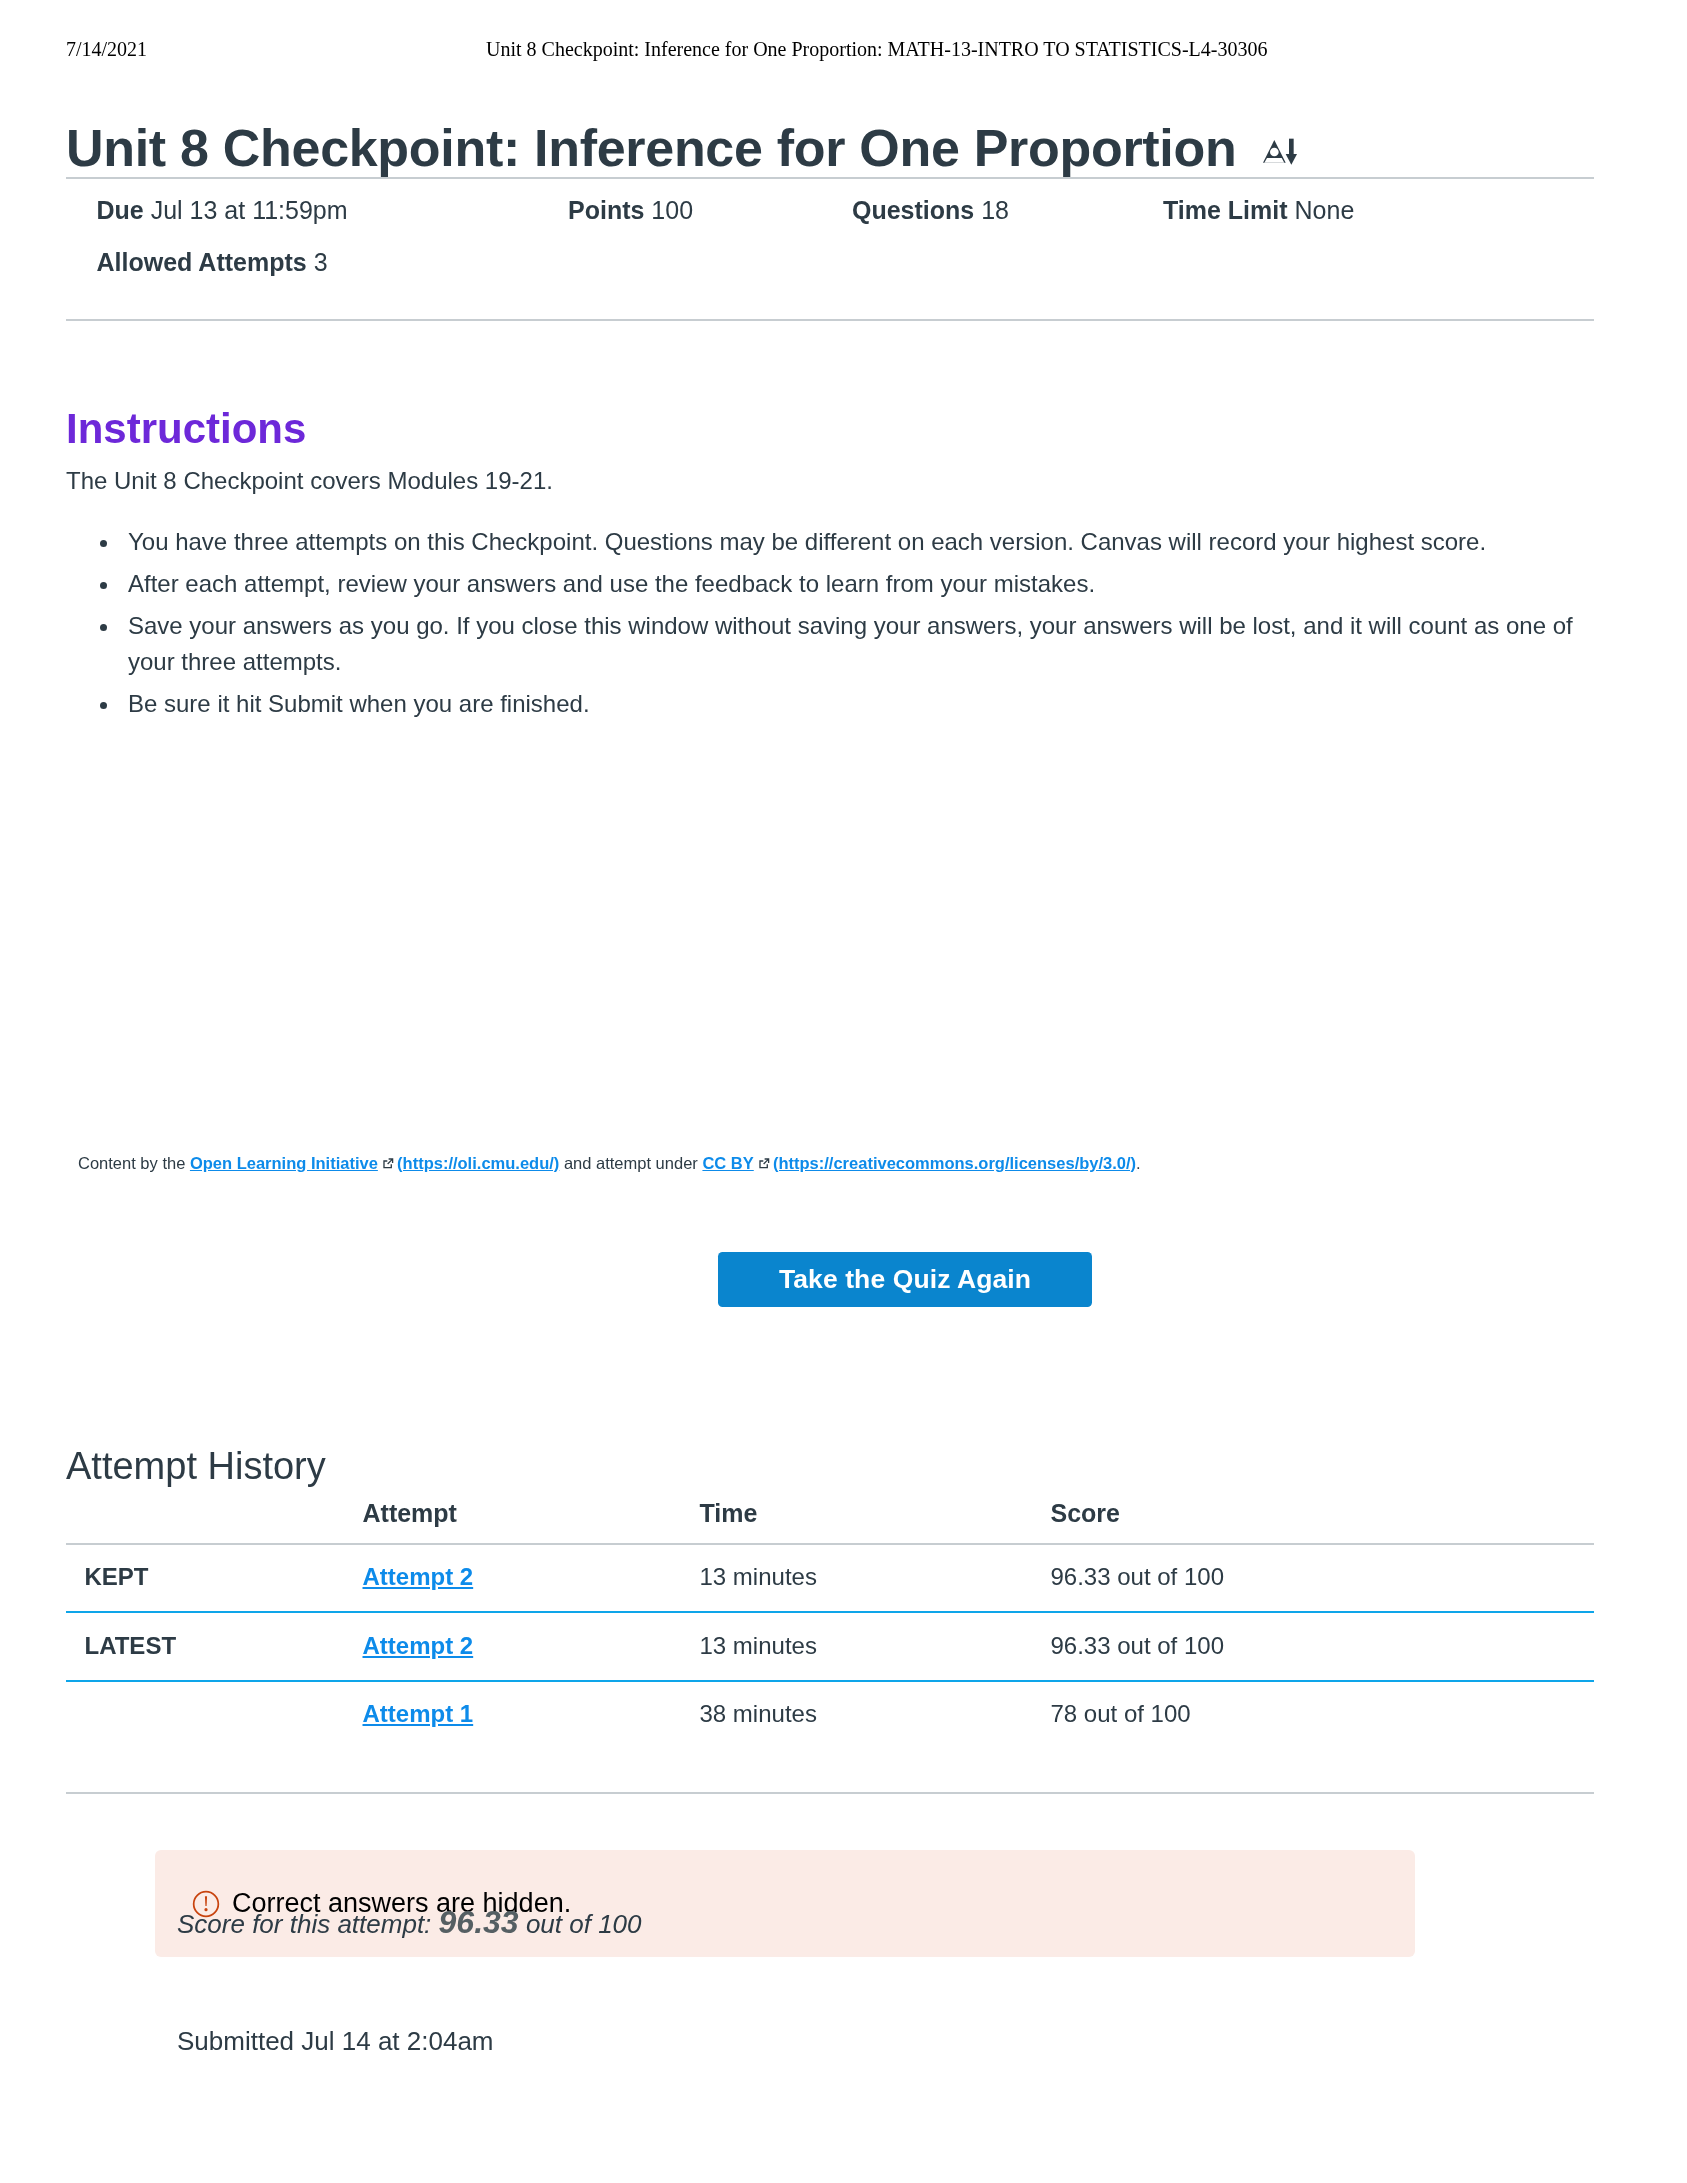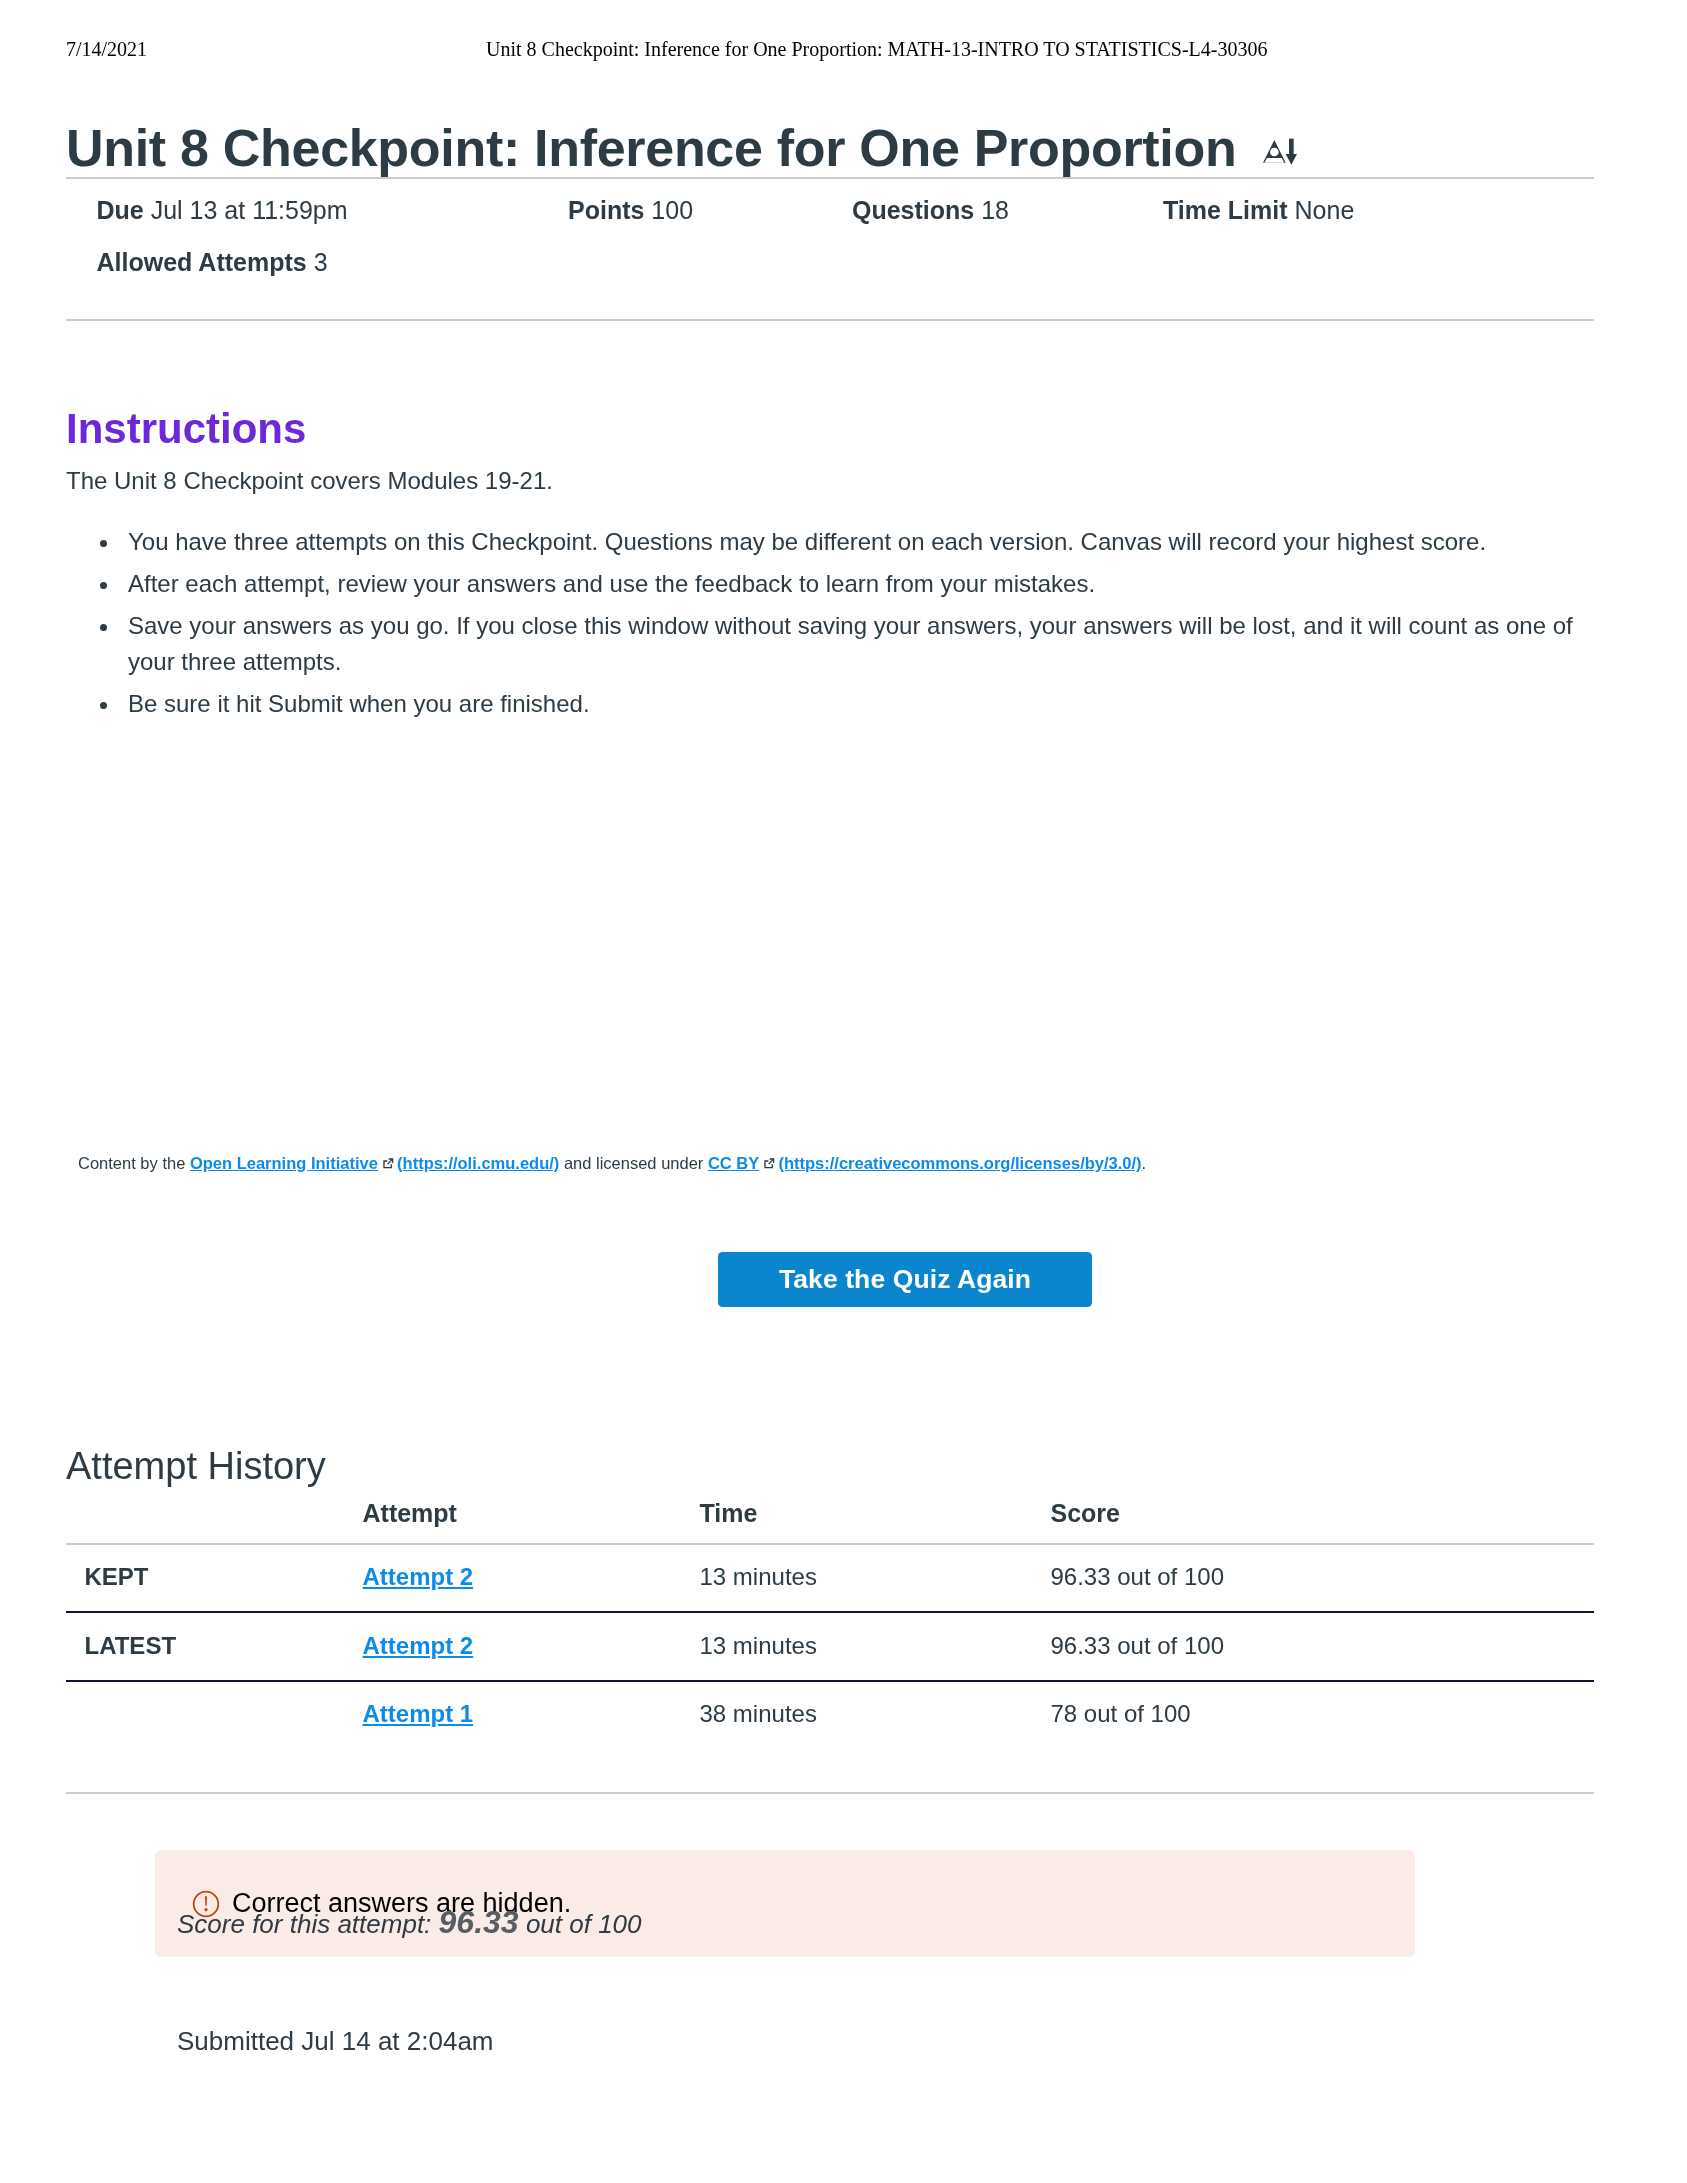--- a/index.html
+++ b/index.html
@@ -220,21 +220,21 @@
     text-align: left;
     font-weight: bold;
     font-size: 25px;
     padding: 0 0 14.6px 0;
     border: none;
     color: #2d3b45;
   }
   .history-table thead tr { border-bottom: 2px solid #c7cdd1; }
   .history-table td {
     padding: 18.5px 0 20px 0;
-    border-bottom: 2px solid #0f172a;
+    border-bottom: 2px solid #0ea5e9;
     vertical-align: top;
   }
   .history-table tbody tr:last-child td {
     border-bottom: 2px solid #c7cdd1;
     padding-bottom: 64px;
   }
   .col-tag      { width: 278px; font-weight: bold; font-size: 24px; padding-left: 18.5px !important; }
   .col-attempt  { width: 337px; }
   .col-time     { width: 351px; }
   .col-score    { width: auto; }
@@ -366,21 +366,21 @@
         <li>You have three attempts on this Checkpoint. Questions may be different on each version. Canvas will record your highest score.</li>
         <li>After each attempt, review your answers and use the feedback to learn from your mistakes.</li>
         <li>Save your answers as you go. If you close this window without saving your answers, your answers will be lost, and it will count as one of your three attempts.</li>
         <li>Be sure it hit Submit when you are finished.</li>
       </ul>
     </div>
 
     <div class="attribution"><span>Content by the </span><a href="#">Open Learning Initiative</a><span class="ext-icon"><svg viewBox="0 0 19 19" width="12.6" height="12.6" aria-hidden="true">
             <path d="M2 5 H8 V7 H4 V15 H13 V11 H15 V17 H2 Z" fill="#2d3b45"></path>
             <path d="M10 2 H17 V9 H15 V5.4 L9.2 11.2 L7.8 9.8 L13.6 4 H10 Z" fill="#2d3b45"></path>
-          </svg></span><span class="url">(https://oli.cmu.edu/)</span><span> and licensed under </span><a href="#">CC BY</a><span class="ext-icon"><svg viewBox="0 0 19 19" width="12.6" height="12.6" aria-hidden="true">
+          </svg></span><span class="url">(https://oli.cmu.edu/)</span><span> and attempt under </span><a href="#">CC BY</a><span class="ext-icon"><svg viewBox="0 0 19 19" width="12.6" height="12.6" aria-hidden="true">
             <path d="M2 5 H8 V7 H4 V15 H13 V11 H15 V17 H2 Z" fill="#2d3b45"></path>
             <path d="M10 2 H17 V9 H15 V5.4 L9.2 11.2 L7.8 9.8 L13.6 4 H10 Z" fill="#2d3b45"></path>
           </svg></span><span class="url">(https://creativecommons.org/licenses/by/3.0/)</span><span>.</span></div>
 
     <button class="take-quiz-btn">Take the Quiz Again</button>
 
     <h2 class="attempt-history-heading">Attempt History</h2>
 
     <table class="history-table">
       <thead>

